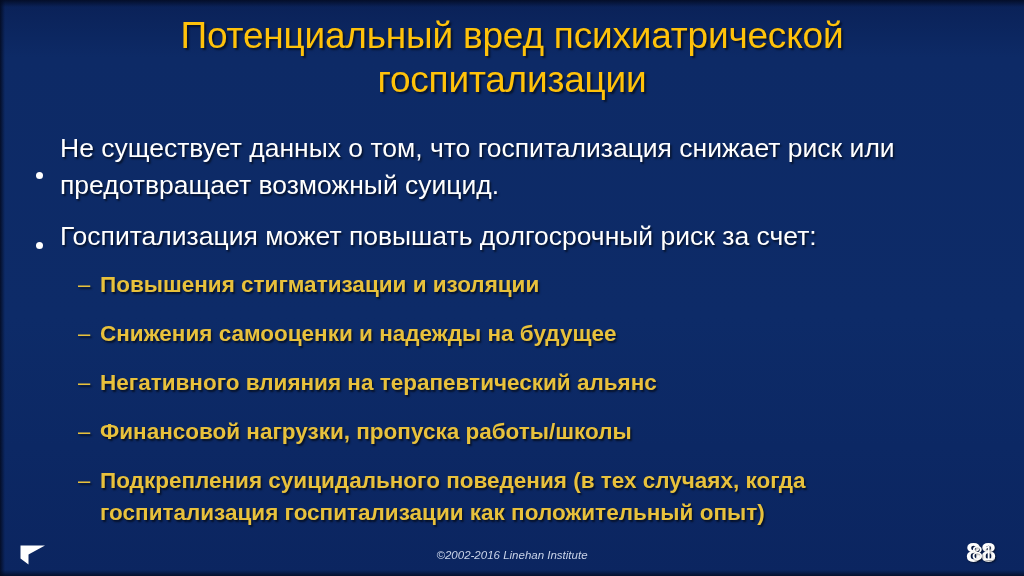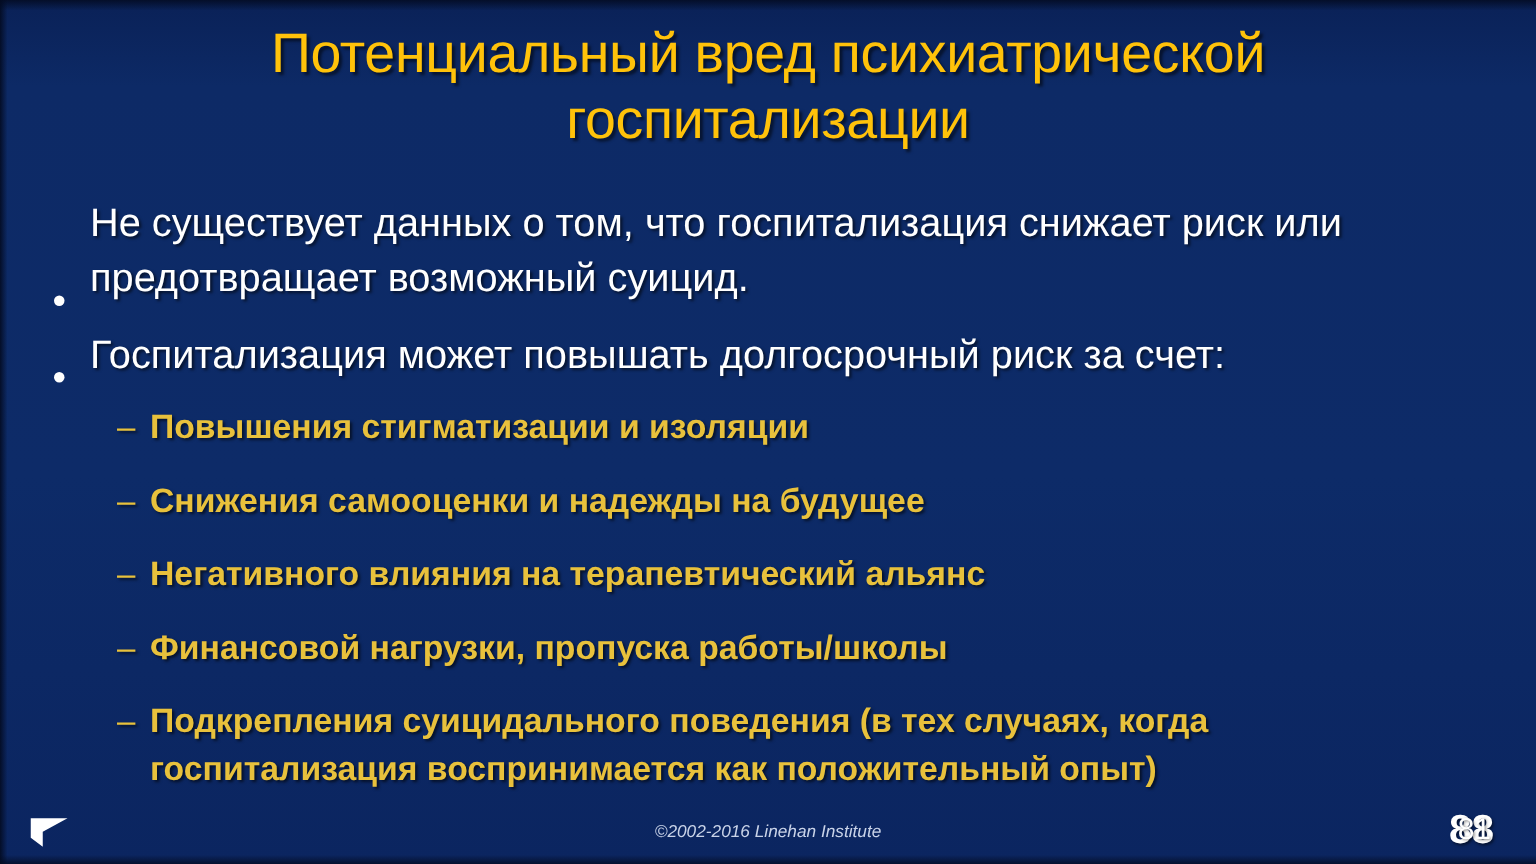--- a/index.html
+++ b/index.html
@@ -66,21 +66,21 @@
   .body-area {
     position: absolute;
     left: 0;
     top: 130px;
     width: 1024px;
   }
 
   .bullet-l1 {
     position: relative;
     display: flex;
-    align-items: flex-end;
+    align-items: center;
     padding: 0 56px 0 36px;
     margin-bottom: 14px;
   }
   .bullet-l1 .marker {
     flex: 0 0 auto;
     width: 24px;
     margin-top: 13px;
     text-align: left;
     color: #ffffff;
     font-size: 19px;
@@ -236,21 +236,21 @@
       <div class="text">Негативного влияния на терапевтический альянс</div>
     </div>
 
     <div class="bullet-l2">
       <div class="marker">–</div>
       <div class="text">Финансовой нагрузки, пропуска работы/школы</div>
     </div>
 
     <div class="bullet-l2">
       <div class="marker">–</div>
-      <div class="text">Подкрепления суицидального поведения (в тех случаях, когда госпитализация воспринимается как положительный опыт)</div>
+      <div class="text">Подкрепления суицидального поведения (в тех случаях, когда госпитализация госпитализации как положительный опыт)</div>
     </div>
 
   </div>
 
   <div class="logo">
     <svg class="logo-mark" viewBox="0 0 26 22">
       <path d="M0.5 1.5 L25 1.5 L8.5 10.5 L8.5 20.5 L0.5 14.5 Z" fill="#ffffff"></path>
     </svg>
   </div>
 

